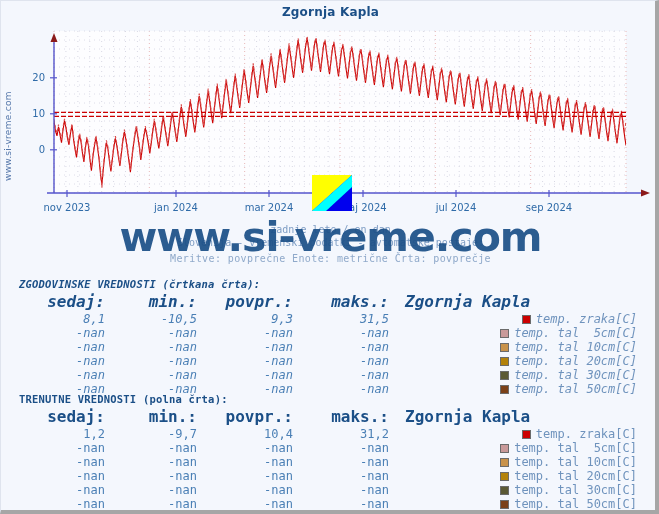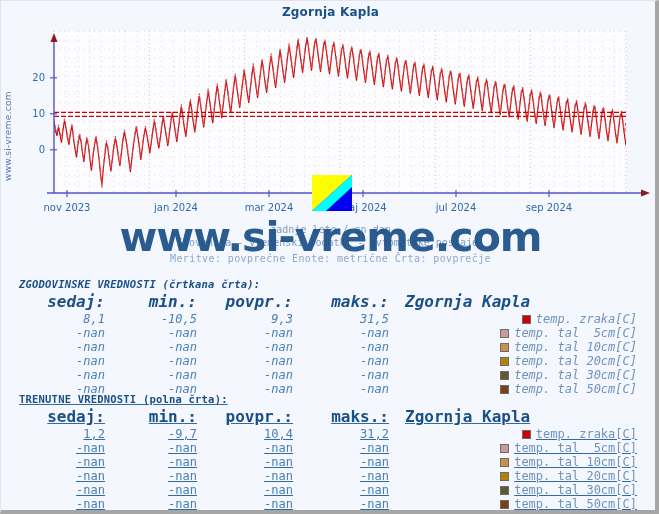--- a/index.html
+++ b/index.html
@@ -117,21 +117,21 @@
   
   .table-block {
     position: absolute;
     left: 18px;
     width: 624px;
     font-family: "DejaVu Sans Mono", monospace;
     font-size: 10.5px;
     color: #2f6ba8;
   }
   #table-historic { top: 277px; font-style: italic; }
-  #table-current  { top: 392px; text-decoration: underline; }
+  #table-current  { top: 392px; }
 
   .table-caption {
     font-weight: bold;
     color: #1b4f87;
     font-size: 10.5px;
     letter-spacing: .2px;
     margin-bottom: 2px;
     white-space: pre;
   }
   table.data-table {

